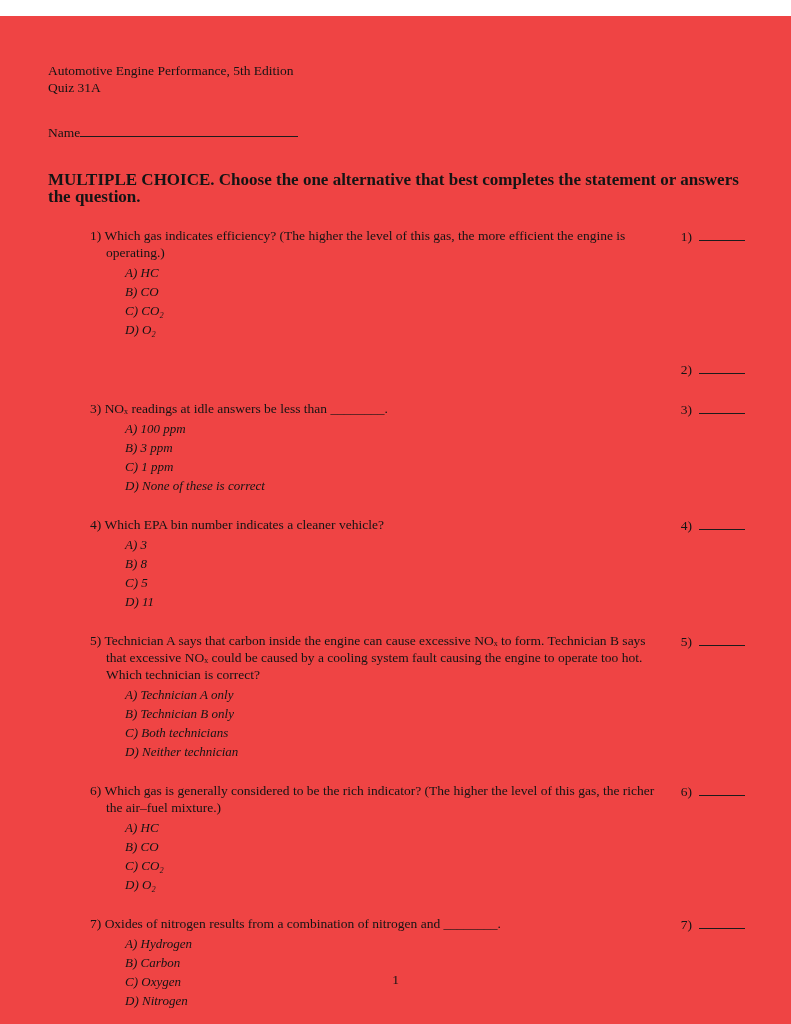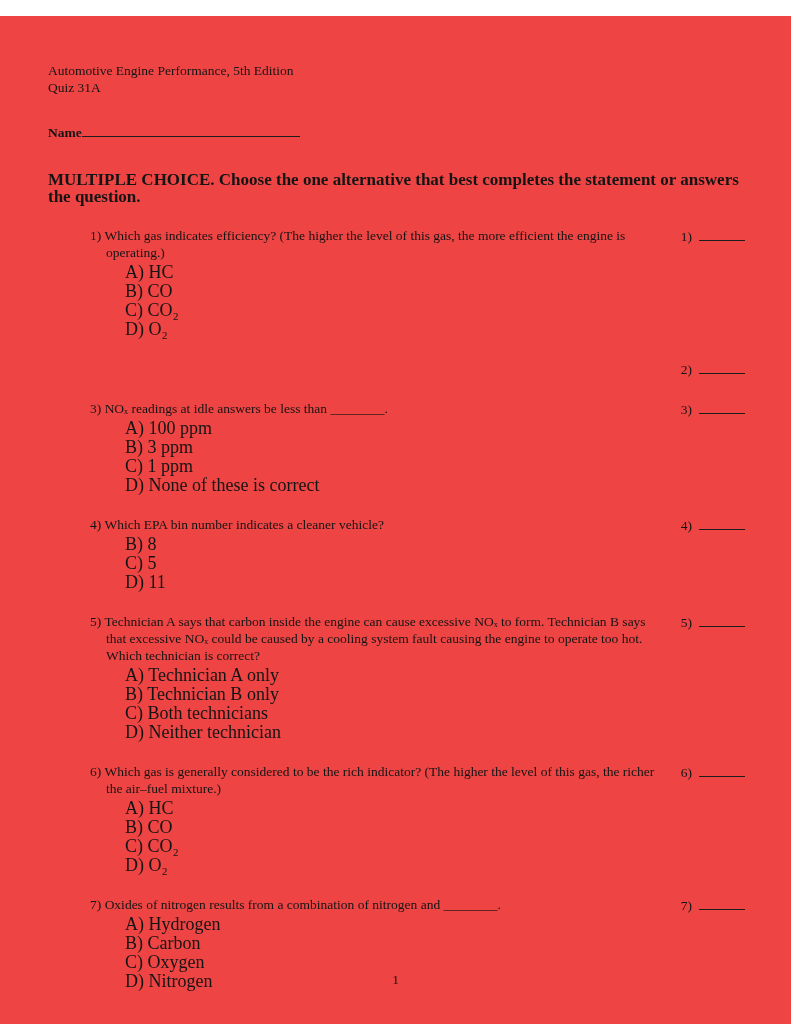--- a/index.html
+++ b/index.html
@@ -12,21 +12,21 @@
   .page {
     position:relative;
     width:791px;
     height:1024px;
     margin:16px auto;
     background:#ef4444;
     padding:46px 46px 0 48px;
     overflow:hidden;
   }
   .doc-header { font-size:13.5px; line-height:17px; }
-  .name-row { margin-top:27px; font-size:13.5px;font-weight:bold; }
+  .name-row { margin-top:27px; font-size:13.5px; }
   .name-blank {
     display:inline-block;
     width:218px;
     height:14px;
     border-bottom:1px solid #1c1c1c;
     vertical-align:baseline;
   }
   .section-heading {
     margin-top:30px;
     font-size:17px;
@@ -39,22 +39,23 @@
   .q-text {
     font-size:13.5px;
     line-height:17px;
     padding-left:16px;
     text-indent:-16px;
   }
   .choices { margin-top:3px; }
   .choice {
     margin-left:35px;
     margin-top:2px;
-    font-size:18px;
-    line-height:17px;
+    font-size:13px;
+    line-height:17px;
+    font-style:italic;
   }
   .q-ans {
     margin-left:auto;
     flex:none;
     white-space:nowrap;
     font-size:13.5px;
     line-height:17px;
     padding-top:0;
   }
   .ans-blank {
@@ -132,20 +133,21 @@
     </div>
   </div>
 
   <div class="question">
     <div class="q-main">
       <div class="q-text">
         <span>4)</span>
         <span>Which EPA bin number indicates a cleaner vehicle?</span>
       </div>
       <div class="choices">
+            <div class="choice">A) 3</div>
             <div class="choice">B) 8</div>
             <div class="choice">C) 5</div>
             <div class="choice">D) 11</div>
           </div>
     </div>
     <div class="q-ans">
       <span>4)</span><span class="ans-blank"></span>
     </div>
   </div>
 

